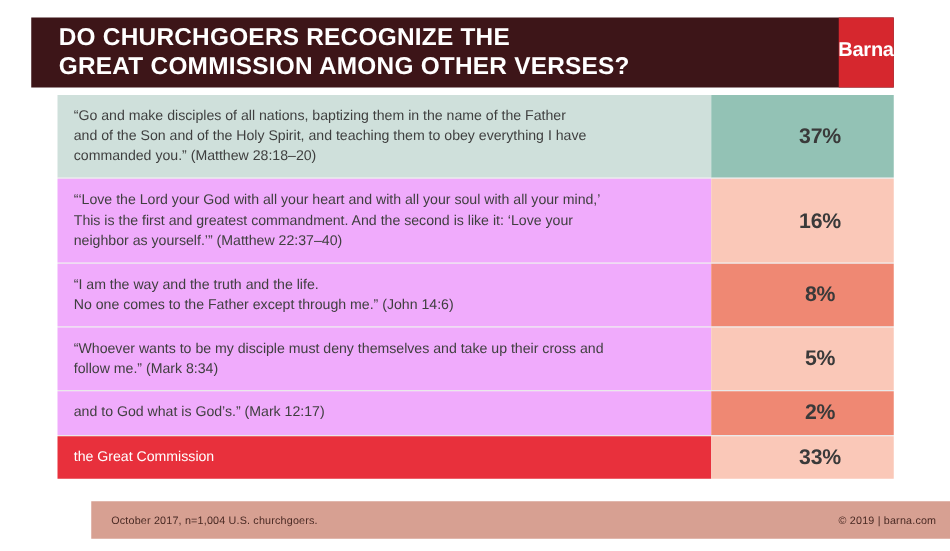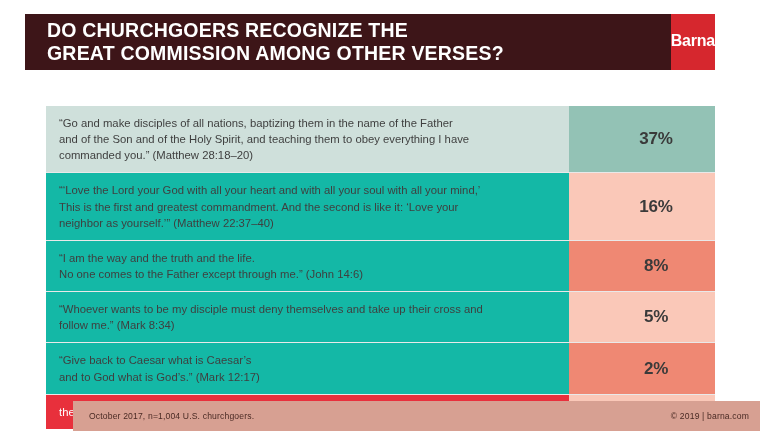--- a/index.html
+++ b/index.html
@@ -34,21 +34,21 @@
     background:#d6272e;
     display:flex;align-items:center;
   }
   .logo-text{
     color:#ffffff;font-weight:bold;font-size:16px;letter-spacing:-0.2px;
     transform:translateY(-1px);
   }
 
   
   .table{
-    position:absolute;left:46px;top:106px;width:669px;
+    position:absolute;left:46px;top:76px;width:669px;
   }
   .row{
     display:flex;align-items:stretch;width:100%;
     border-bottom:1px solid #e9e9e9;
   }
   .row.norule{border-bottom:1px solid transparent;}
   .verse-cell{
     flex:0 0 523px;
     box-sizing:border-box;
     padding:9px 12px 9px 13px;
@@ -62,21 +62,21 @@
     display:flex;align-items:center;justify-content:center;
     font-size:17px;font-weight:bold;color:#3a3a3a;
     letter-spacing:-0.2px;
     padding-left:28px;
   }
   .verse-line{display:block;white-space:nowrap;}
 
   
   .v-teal      {background:#cfe0db;}
   .p-teal      {background:#93c2b5;}
-  .v-white     {background:#14b8a6;}
+  .v-white     {background:#f0abfc;}
   .p-lite      {background:#fac8b8;}
   .p-dark      {background:#ef8873;}
   .v-red       {background:#e8303c;}
   .v-red .verse-line{color:#ffffff;}
 
   
   .footer{
     position:absolute;left:25px;top:401px;width:690px;height:30px;
     background:#d7a092;
     display:flex;align-items:center;justify-content:space-between;
@@ -134,21 +134,20 @@
     <div class="row">
       <div class="verse-cell v-white">
         <span class="verse-line">“Whoever wants to be my disciple must deny themselves and take up their cross and</span>
         <span class="verse-line"> follow me.” (Mark 8:34)</span>
       </div>
       <div class="pct-cell p-lite">5%</div>
     </div>
 
     <div class="row">
       <div class="verse-cell v-white">
-        <span class="verse-line">“Give back to Caesar what is Caesar’s</span>
         <span class="verse-line"> and to God what is God’s.” (Mark 12:17)</span>
       </div>
       <div class="pct-cell p-dark">2%</div>
     </div>
 
     <div class="row norule">
       <div class="verse-cell v-red">
         <span class="verse-line">the Great Commission</span>
       </div>
       <div class="pct-cell p-lite">33%</div>

